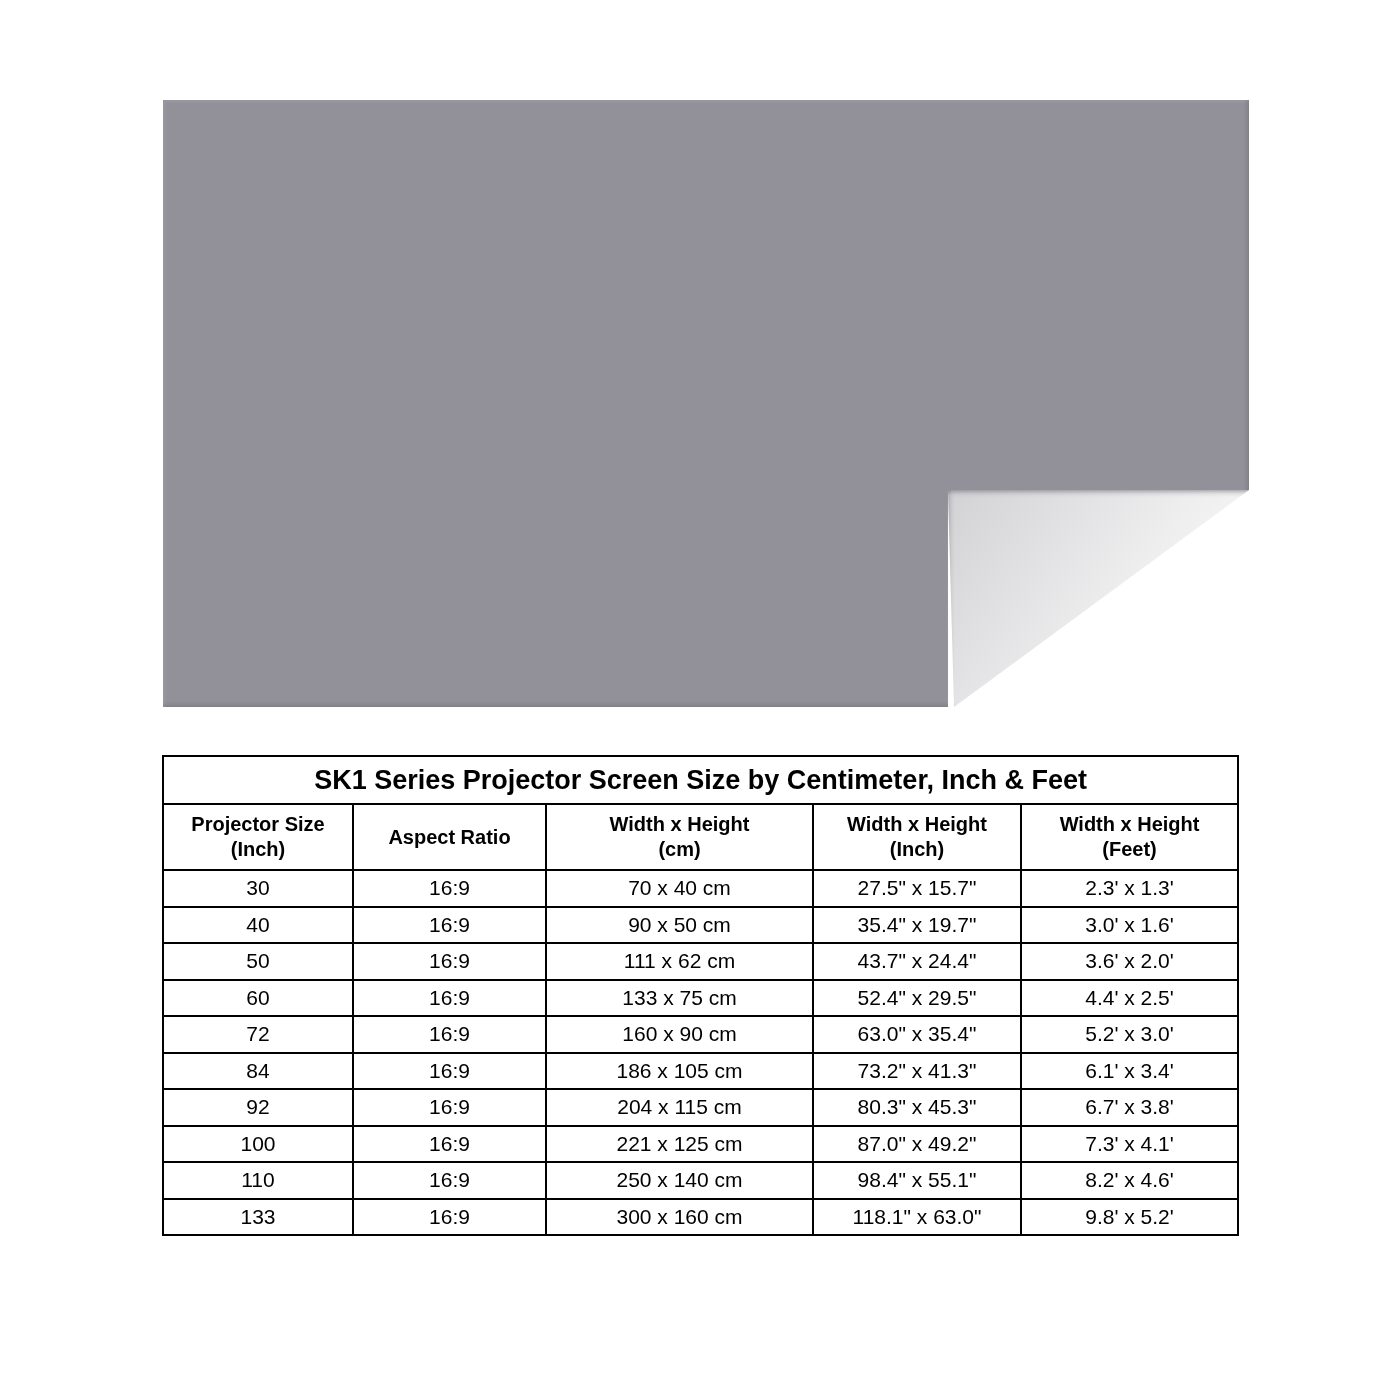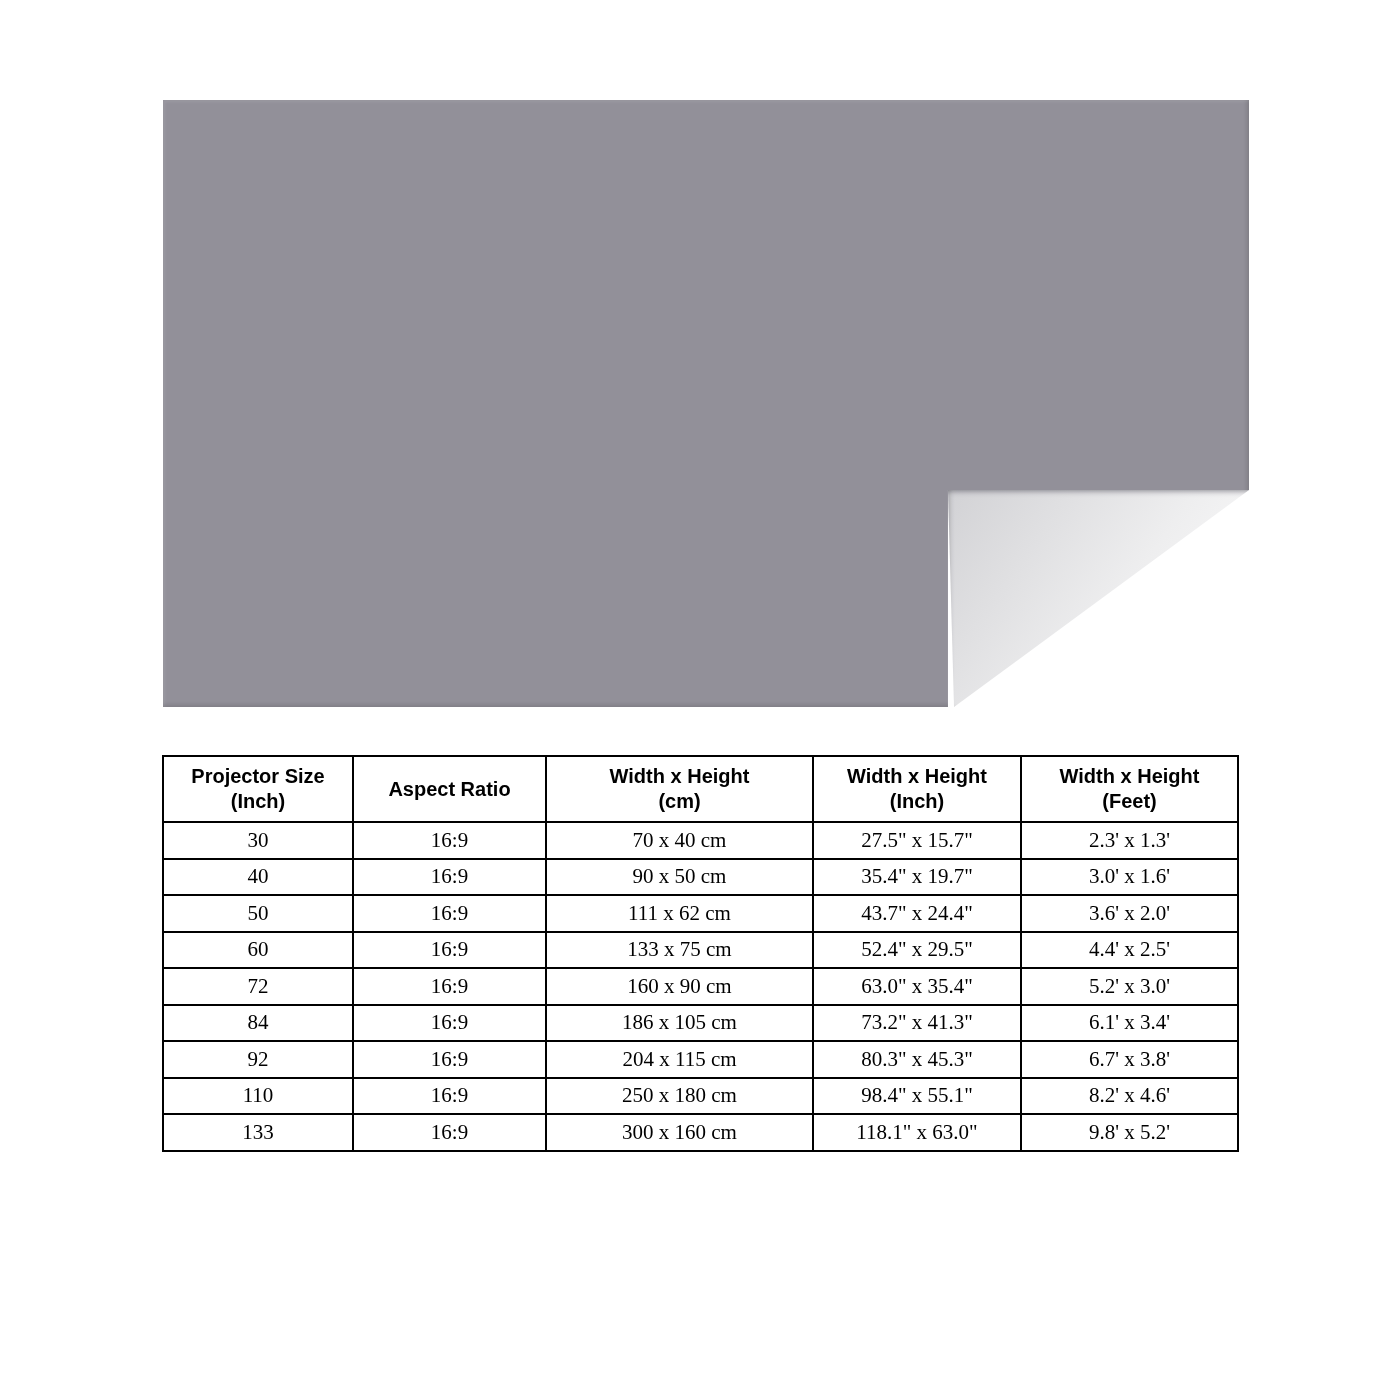--- a/index.html
+++ b/index.html
@@ -69,21 +69,20 @@
   .header-row th {
     height: 64px;
     font-weight: bold;
     font-size: 20px;
     line-height: 1.25;
   }
   .data-row td {
     height: 34.5px;
     font-size: 21px;
     font-weight: normal;
-    font-family: Liberation Serif, serif;
   }
 </style>
 </head>
 <body>
 
 <div class="stage">
 
   <div class="sheet-wrap">
     <div class="sheet-front" style="background: rgb(146, 144, 153);"></div>
     <div class="sheet-fold" style="background: linear-gradient(125deg, rgb(210, 210, 213) 0%, rgb(238, 238, 239) 55%, rgb(255, 255, 255) 100%);"></div>
@@ -91,20 +90,23 @@
 
   <table class="size-table">
     <colgroup>
       <col style="width:190px">
       <col style="width:193px">
       <col style="width:267px">
       <col style="width:208px">
       <col style="width:217px">
     </colgroup>
     <tbody>
+      <tr class="title-row">
+        <td colspan="5">SK1 Series Projector Screen Size by Centimeter, Inch &amp; Feet</td>
+      </tr>
       <tr class="header-row" id="header-row">
           <th>
             <div>Projector Size</div>
             <div>(Inch)</div>
           </th>
           <th>
             <div>Aspect Ratio</div>
           </th>
           <th>
             <div>Width x Height</div>
@@ -163,23 +165,30 @@
           <td>6.1' x 3.4'</td>
         </tr>
         <tr class="data-row">
           <td>92</td>
           <td>16:9</td>
           <td>204 x 115 cm</td>
           <td>80.3" x 45.3"</td>
           <td>6.7' x 3.8'</td>
         </tr>
         <tr class="data-row">
+          <td>100</td>
+          <td>16:9</td>
+          <td>221 x 125 cm</td>
+          <td>87.0" x 49.2"</td>
+          <td>7.3' x 4.1'</td>
+        </tr>
+        <tr class="data-row">
           <td>110</td>
           <td>16:9</td>
-          <td>250 x 180 cm</td>
+          <td>250 x 140 cm</td>
           <td>98.4" x 55.1"</td>
           <td>8.2' x 4.6'</td>
         </tr>
         <tr class="data-row">
           <td>133</td>
           <td>16:9</td>
           <td>300 x 160 cm</td>
           <td>118.1" x 63.0"</td>
           <td>9.8' x 5.2'</td>
         </tr>

